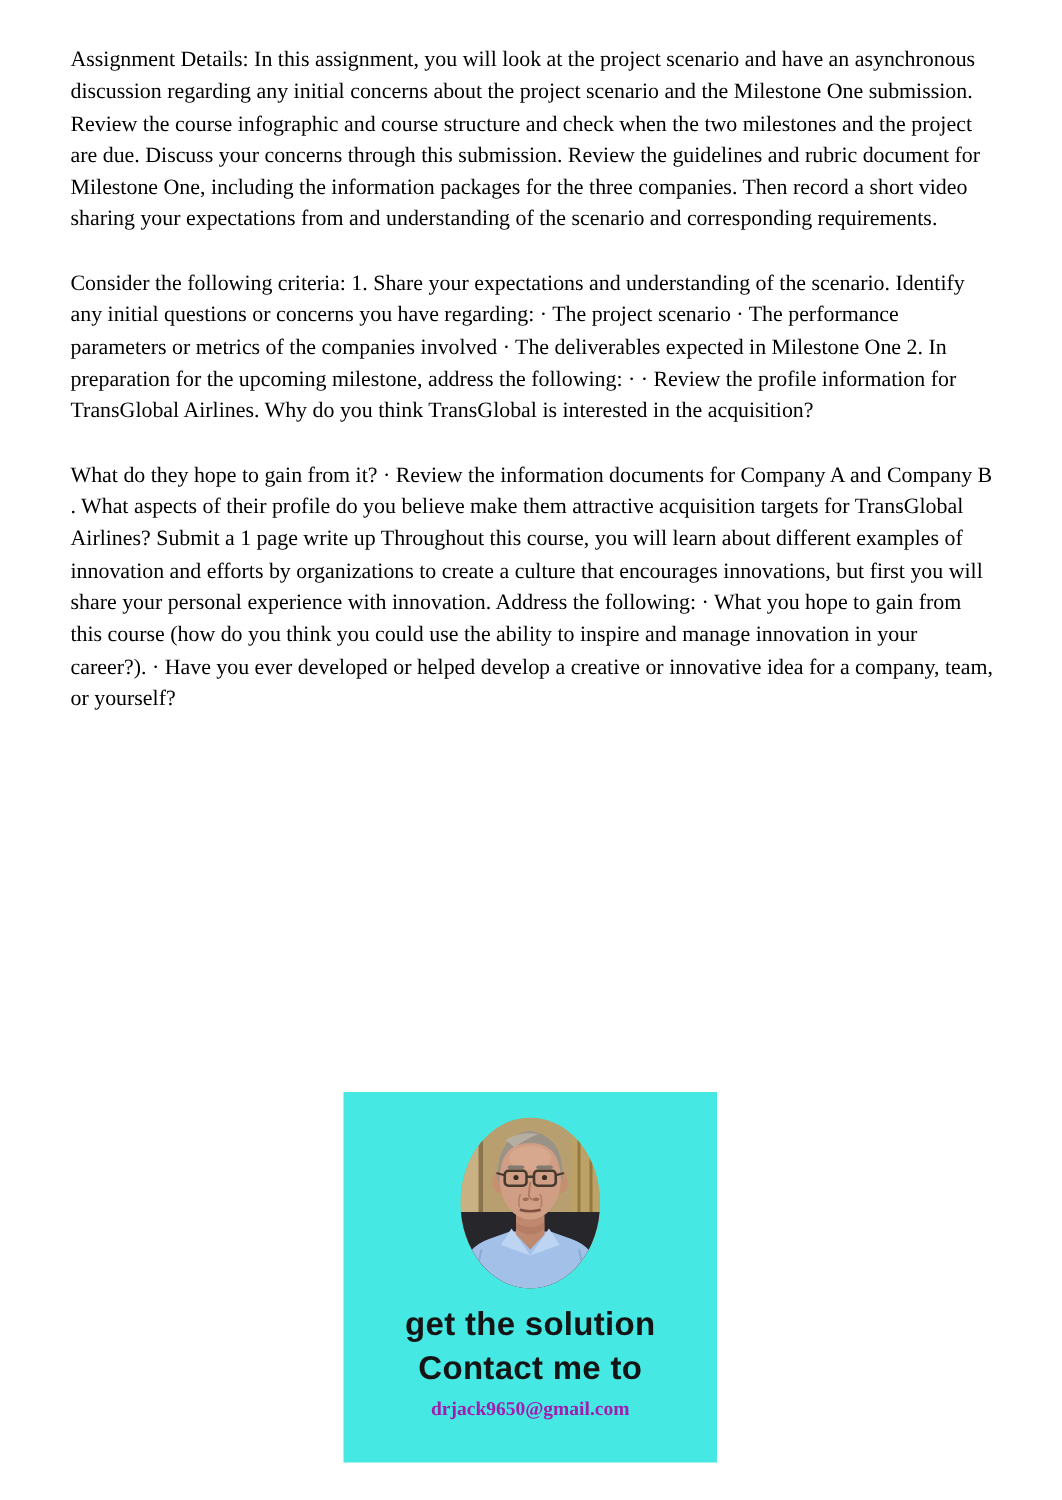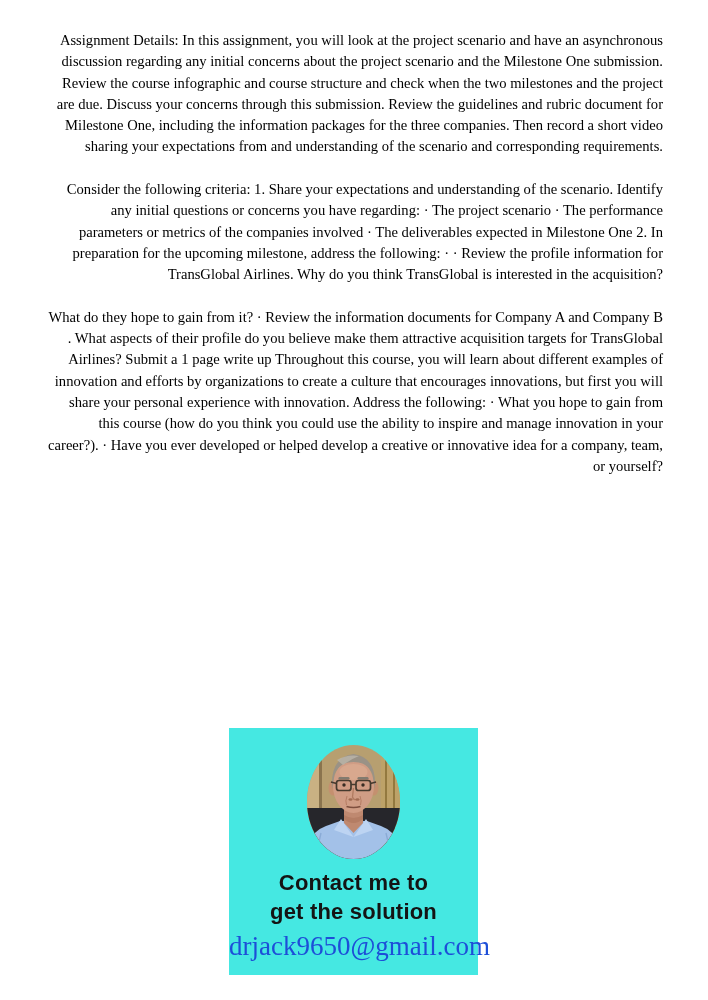--- a/index.html
+++ b/index.html
@@ -14,21 +14,21 @@
   .doc-text {
     position: absolute;
     left: 47px;
     top: 30px;
     width: 616px;
     font-size: 14.6px;
     line-height: 21.3px;
     color: #000000;
     text-align: left;
   }
-  .doc-text p { margin: 0 0 21.3px 0; text-align: right; }
+  .doc-text p { margin: 0 0 21.3px 0; }
   .contact-card {
     position: absolute;
     left: 229px;
     top: 728px;
     width: 249px;
     height: 247px;
     background: #45e8e2;
     text-align: center;
   }
   .portrait {
@@ -42,23 +42,23 @@
     font-family: "Liberation Sans", sans-serif;
     font-weight: bold;
     font-size: 22px;
     line-height: 29px;
     color: #141414;
     letter-spacing: 0.2px;
   }
   .card-email {
     margin-top: 5px;
     font-family: "Liberation Serif", serif;
-    font-weight: normal;
-    font-size: 27px;
-    color: #1d4ed8;
+    font-weight: bold;
+    font-size: 13px;
+    color: #a21caf;
   }
 </style>
 </head>
 <body>
 
 <div class="page">
 
   <div class="doc-text">
     <p>Assignment Details: In this assignment, you will look at the project scenario and have an asynchronous discussion regarding any initial concerns about the project scenario and the Milestone One submission. Review the course infographic and course structure and check when the two milestones and the project are due. Discuss your concerns through this submission. Review the guidelines and rubric document for Milestone One, including the information packages for the three companies. Then record a short video sharing your expectations from and understanding of the scenario and corresponding requirements.</p>
     <p>Consider the following criteria: 1. Share your expectations and understanding of the scenario. Identify any initial questions or concerns you have regarding: · The project scenario · The performance parameters or metrics of the companies involved · The deliverables expected in Milestone One 2. In preparation for the upcoming milestone, address the following: · · Review the profile information for TransGlobal Airlines. Why do you think TransGlobal is interested in the acquisition?</p>
@@ -116,21 +116,21 @@
         <ellipse cx="43.5" cy="54.5" rx="2" ry="1.2" fill="#a06b52"></ellipse>
         <ellipse cx="50.5" cy="54.5" rx="2" ry="1.2" fill="#a06b52"></ellipse>
 
         <path d="M40,51 Q38,56 39.5,60 M53,51 Q55,56 53.5,60" stroke="#b57d64" stroke-width="1" fill="none"></path>
 
         <path d="M39.5,61.5 Q46.5,63.5 53.5,61.5" stroke="#7e4f3e" stroke-width="1.7" fill="none"></path>
       </g>
     </svg>
 
     <div class="card-heading">
+      <div>get the solution</div>
       <div>Contact me to</div>
-      <div>get the solution</div>
     </div>
 
     <div class="card-email">drjack9650@gmail.com</div>
 
   </div>
 
 </div>
 
 </body></html>

